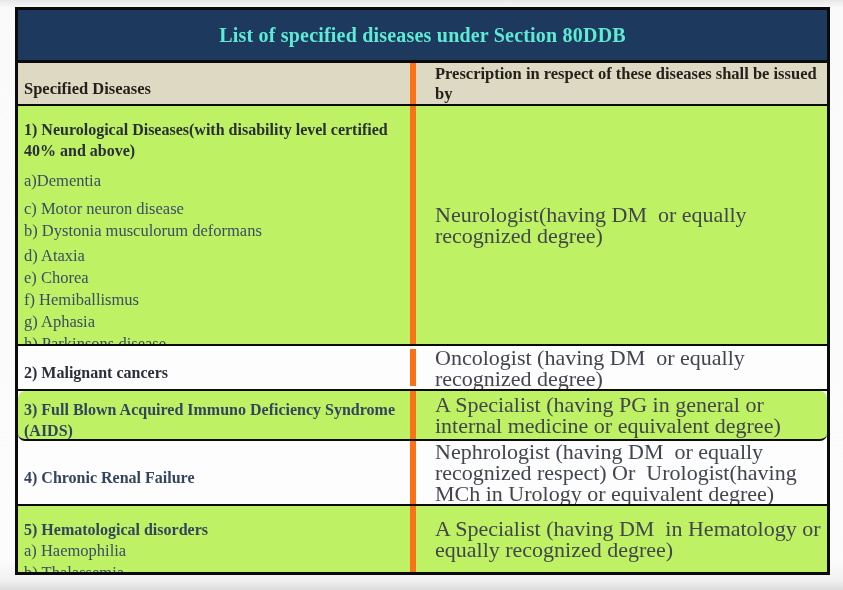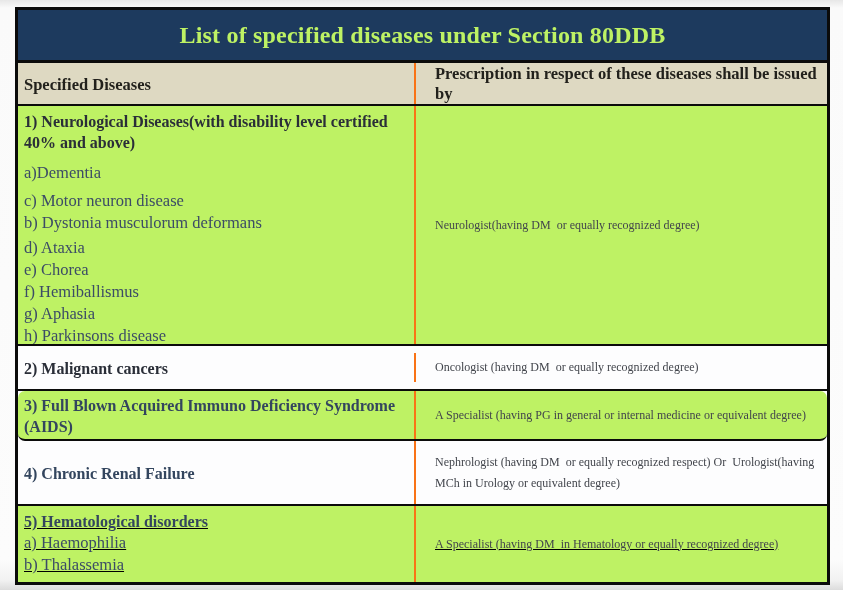--- a/index.html
+++ b/index.html
@@ -31,41 +31,41 @@
   .title-bar {
     box-sizing: border-box;
     height: 53px;
     background: #1d3a5e;
     border-bottom: 3px solid #0b0b0b;
     display: flex;
     align-items: center;
     justify-content: center;
   }
   .title-text {
-    color: #bef264;
-    font-size: 24px;
+    color: #5eead4;
+    font-size: 20px;
     font-weight: bold;
     letter-spacing: 0.2px;
   }
   
   .trow {
     box-sizing: border-box;
     display: flex;
     border-bottom: 2px solid #0b0b0b;
     overflow: hidden;
   }
   .trow:last-child { border-bottom: none; }
   .cell {
     box-sizing: border-box;
     overflow: hidden;
   }
   .cell.left {
     width: 398px;
-    border-right: 2px solid #f97316;
-    padding: 5px 6px 3px 6px;
+    border-right: 6px solid #f97316;
+    padding: 13px 6px 3px 6px;
   }
   .cell.right {
     flex: 1;
     padding: 2px 6px 2px 19px;
     display: flex;
     flex-direction: column;
     justify-content: center;
   }
   .v-center {
     display: flex;
@@ -86,21 +86,21 @@
   .header-row .cell.left {
     display: flex;
     flex-direction: column;
     justify-content: center;
   }
   
   .row-1 { height: 240px; }
   .row-2 { height: 45px; align-items: center; }
   .row-3 { height: 50px; border-radius: 7px; }
   .row-4 { height: 65px; }
-  .row-5 { height: 76px; text-decoration: underline; }
+  .row-5 { height: 66px; }
   .bg-odd  { background: #bef264; }
   .bg-even { background: #fdfdfe; }
 
   .heading {
     font-weight: bold;
     font-size: 16px;
     line-height: 21px;
   }
   .row-1 .heading, .row-2 .heading { color: #2a2e38; }
   .row-3 .heading, .row-4 .heading, .row-5 .heading { color: #33455e; }
@@ -109,21 +109,21 @@
   .item {
     color: #3c4c66;
     font-size: 16.5px;
     line-height: 22px;
   }
   .item.sp { margin-bottom: 6px; }
   .item.sp2 { margin-bottom: 3px; }
 
   .prescription {
     color: #42454c;
-    font-size: 12px;
+    font-size: 22px;
     line-height: 21px;
     white-space: pre-wrap;
   }
 </style>
 </head>
 <body>
 
 <div class="page">
   <div class="doc-table">
 

